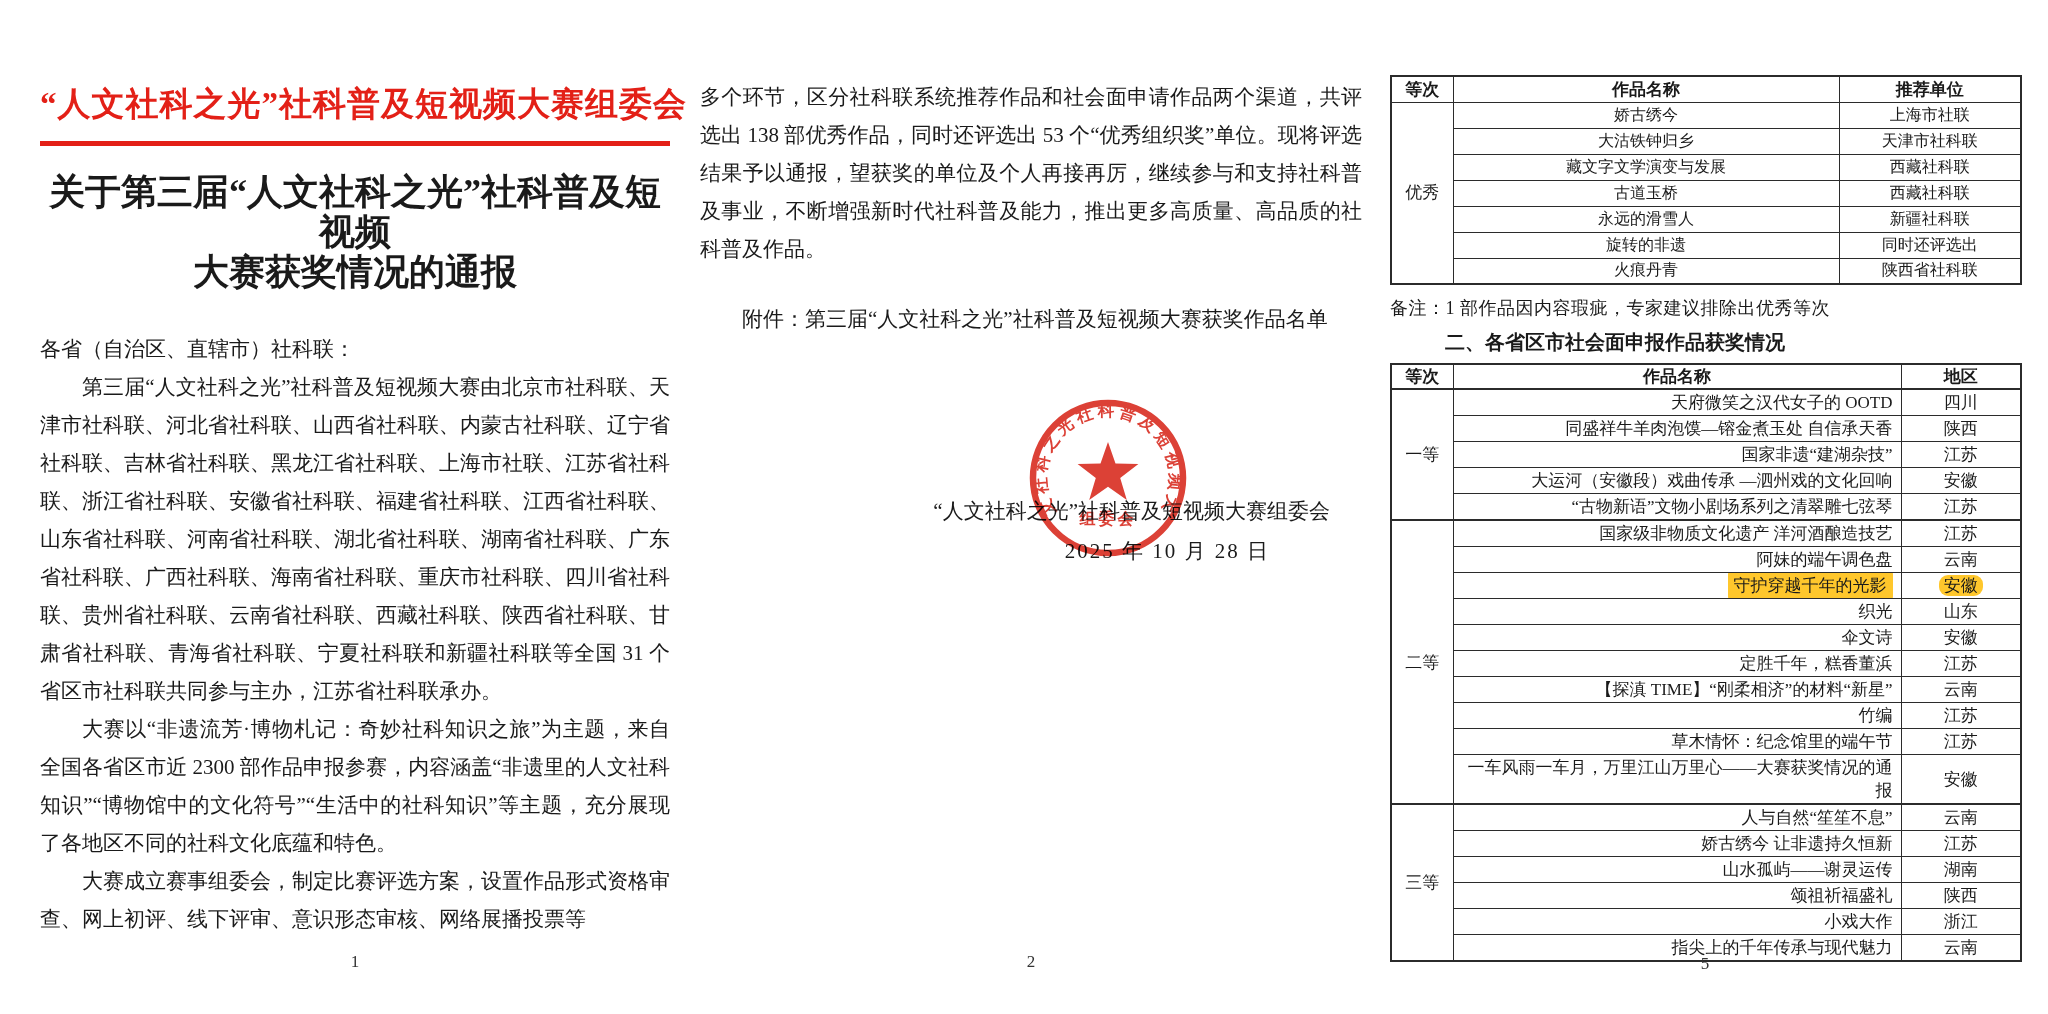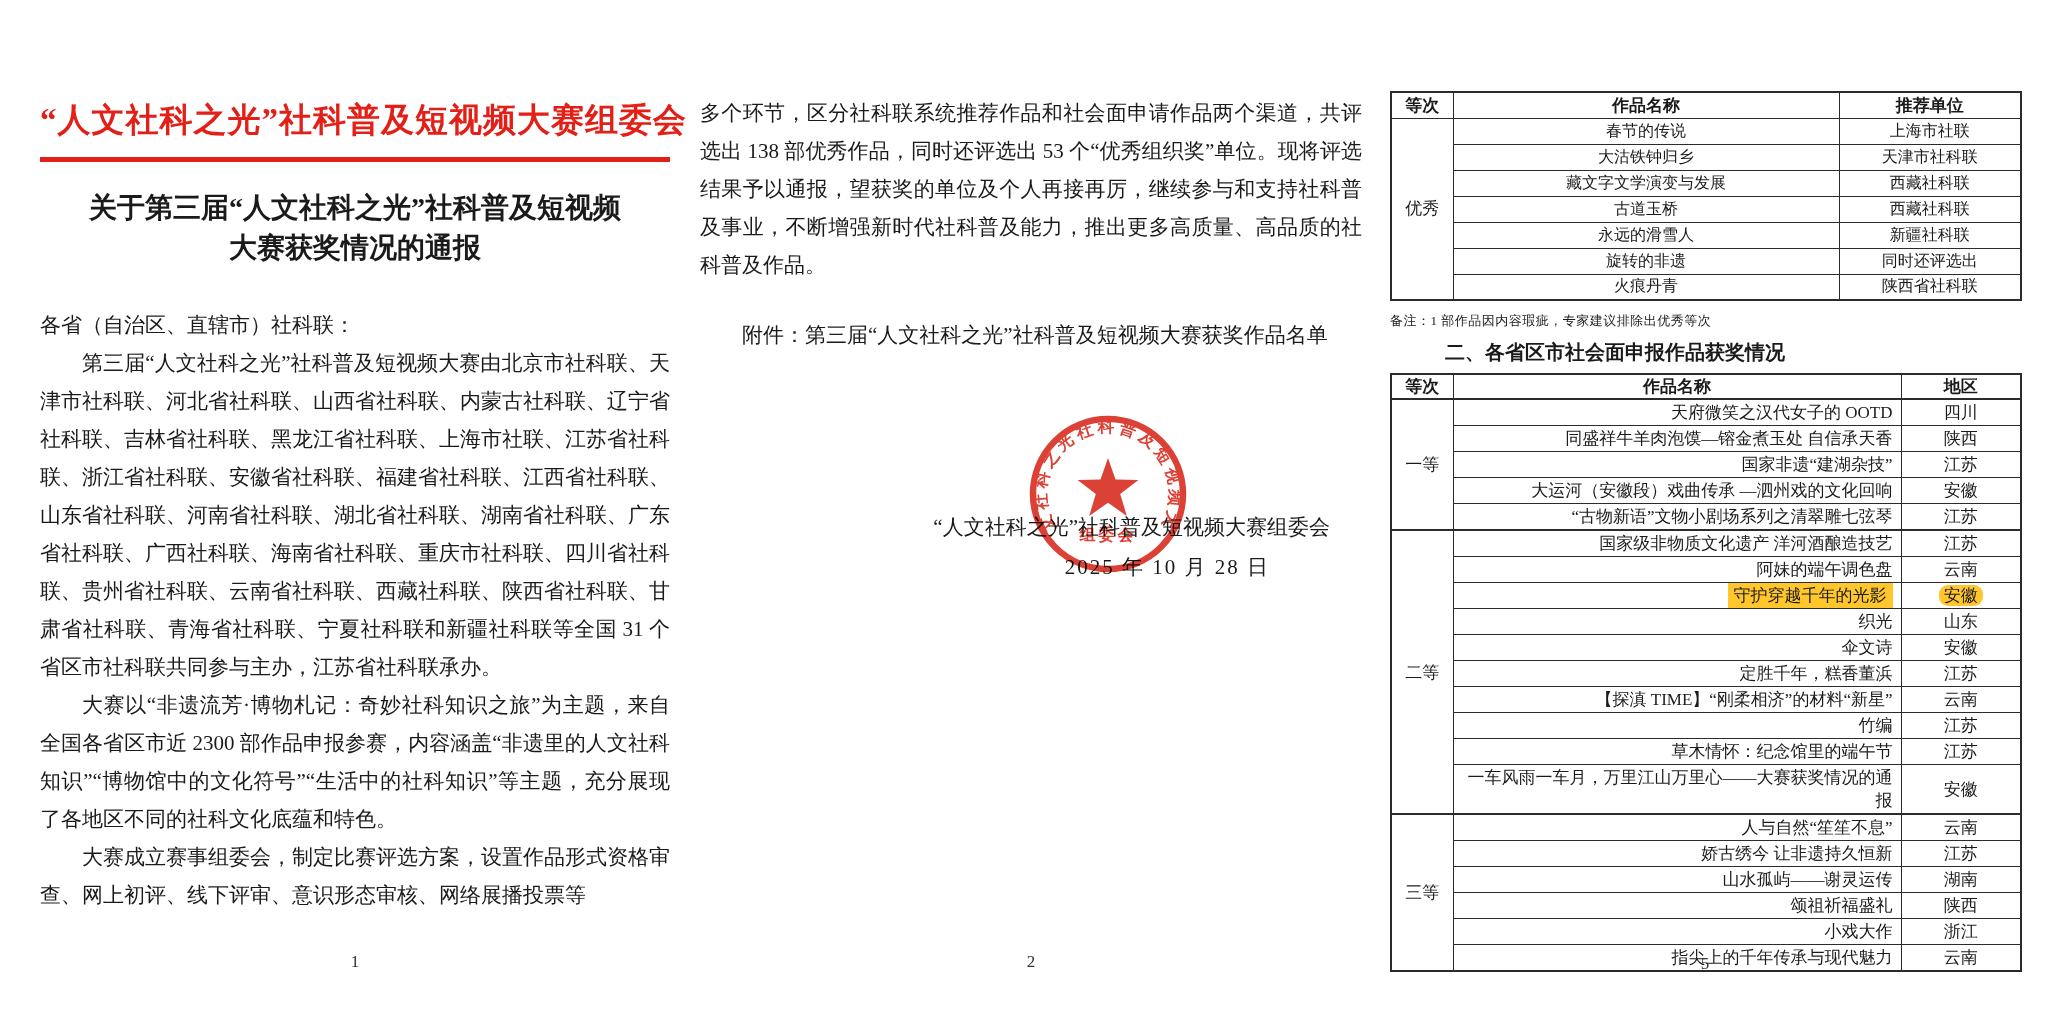--- a/index.html
+++ b/index.html
@@ -4,26 +4,26 @@
 <style>
   :root{
     --red:#e32017;
     --seal:#d93025;
     --hl:#ffc72c;
     --ink:#1a1a1a;
   }
   *{margin:0;padding:0;box-sizing:border-box;}
   html,body{width:2048px;height:1014px;background:#ffffff;overflow:hidden;}
   body{position:relative;font-family:"Liberation Serif","DejaVu Serif",serif;color:var(--ink);}
-  .page{position:absolute;top:16px;}
+  .page{position:absolute;top:0;}
   
   #page1{left:40px;width:630px;}
   .red-head{margin-top:82px;text-align:center;font-size:33px;font-weight:bold;color:var(--red);letter-spacing:1px;white-space:nowrap;}
   .red-line{margin-top:14px;height:5px;background:var(--red);}
-  .doc-title{margin-top:26px;text-align:center;font-size:28px;font-weight:bold;line-height:40px;}
+  .doc-title{margin-top:26px;text-align:center;font-size:36px;font-weight:bold;line-height:40px;}
   .body-text{margin-top:38px;font-size:21px;line-height:38px;text-align:justify;}
   .body-text p.indent{text-indent:2em;}
   .page-num{position:absolute;width:100%;text-align:center;font-size:17px;color:#333;}
   
   #page2{left:700px;width:662px;}
   #page2 .body-text{margin-top:78px;}
   .attachment{margin-top:32px;font-size:21px;line-height:38px;text-indent:2em;}
   .sign-block{position:absolute;top:497px;left:0;width:100%;padding-right:32px;text-align:right;font-size:21px;white-space:nowrap;}
   .date-line{position:absolute;top:537px;left:0;width:100%;padding-right:92px;text-align:right;font-size:21px;letter-spacing:2px;white-space:nowrap;}
   .seal{position:absolute;left:326px;top:396px;width:164px;height:164px;mix-blend-mode:multiply;opacity:.92;}
@@ -36,21 +36,21 @@
   #table1 th{height:26px;font-size:17px;}
   #table1 td{height:26px;text-align:center;}
   #table2{margin-top:7px;font-size:17px;}
   #table2 th{height:25px;font-size:17px;}
   #table2 td{height:25px;line-height:23px;}
   #table2 td.title{text-align:right;padding:1px 8px;}
   #table2 td.center{text-align:center;}
   td.tier{text-align:center;font-size:17px;}
   tr.group-start td{border-top:2px solid #2b2b2b;}
   table{border:2px solid #2b2b2b;}
-  .note-line{margin-top:11px;font-size:13px;letter-spacing:.5px;}
+  .note-line{margin-top:11px;font-size:18px;letter-spacing:.5px;}
   .sec-head{margin-top:9px;padding-left:55px;font-family:"Liberation Sans","DejaVu Sans",sans-serif;font-weight:bold;font-size:20px;}
   .hl{background:var(--hl);border-radius:9px;padding:10px 6px;margin-left:-6px;}
   .hl-r{background:var(--hl);border-radius:9px;padding:1px 5px;}
 </style>
 </head>
 <body>
 
 <div class="page" id="page1">
   <div class="red-head">“人文社科之光”社科普及短视频大赛组委会</div>
   <div class="red-line"></div>
@@ -98,21 +98,21 @@
     <thead>
         <tr>
           <th>等次</th>
           <th>作品名称</th>
           <th>推荐单位</th>
         </tr>
       </thead>
     <tbody>
         <tr>
           <td class="tier" rowspan="7">优秀</td>
-          <td class="">春节的传说</td>
+          <td class="">娇古绣今</td>
           <td class="">上海市社联</td>
         </tr>
         <tr>
           <td class="">大沽铁钟归乡</td>
           <td class="">天津市社科联</td>
         </tr>
         <tr>
           <td class="">藏文字文学演变与发展</td>
           <td class="">西藏社科联</td>
         </tr>

